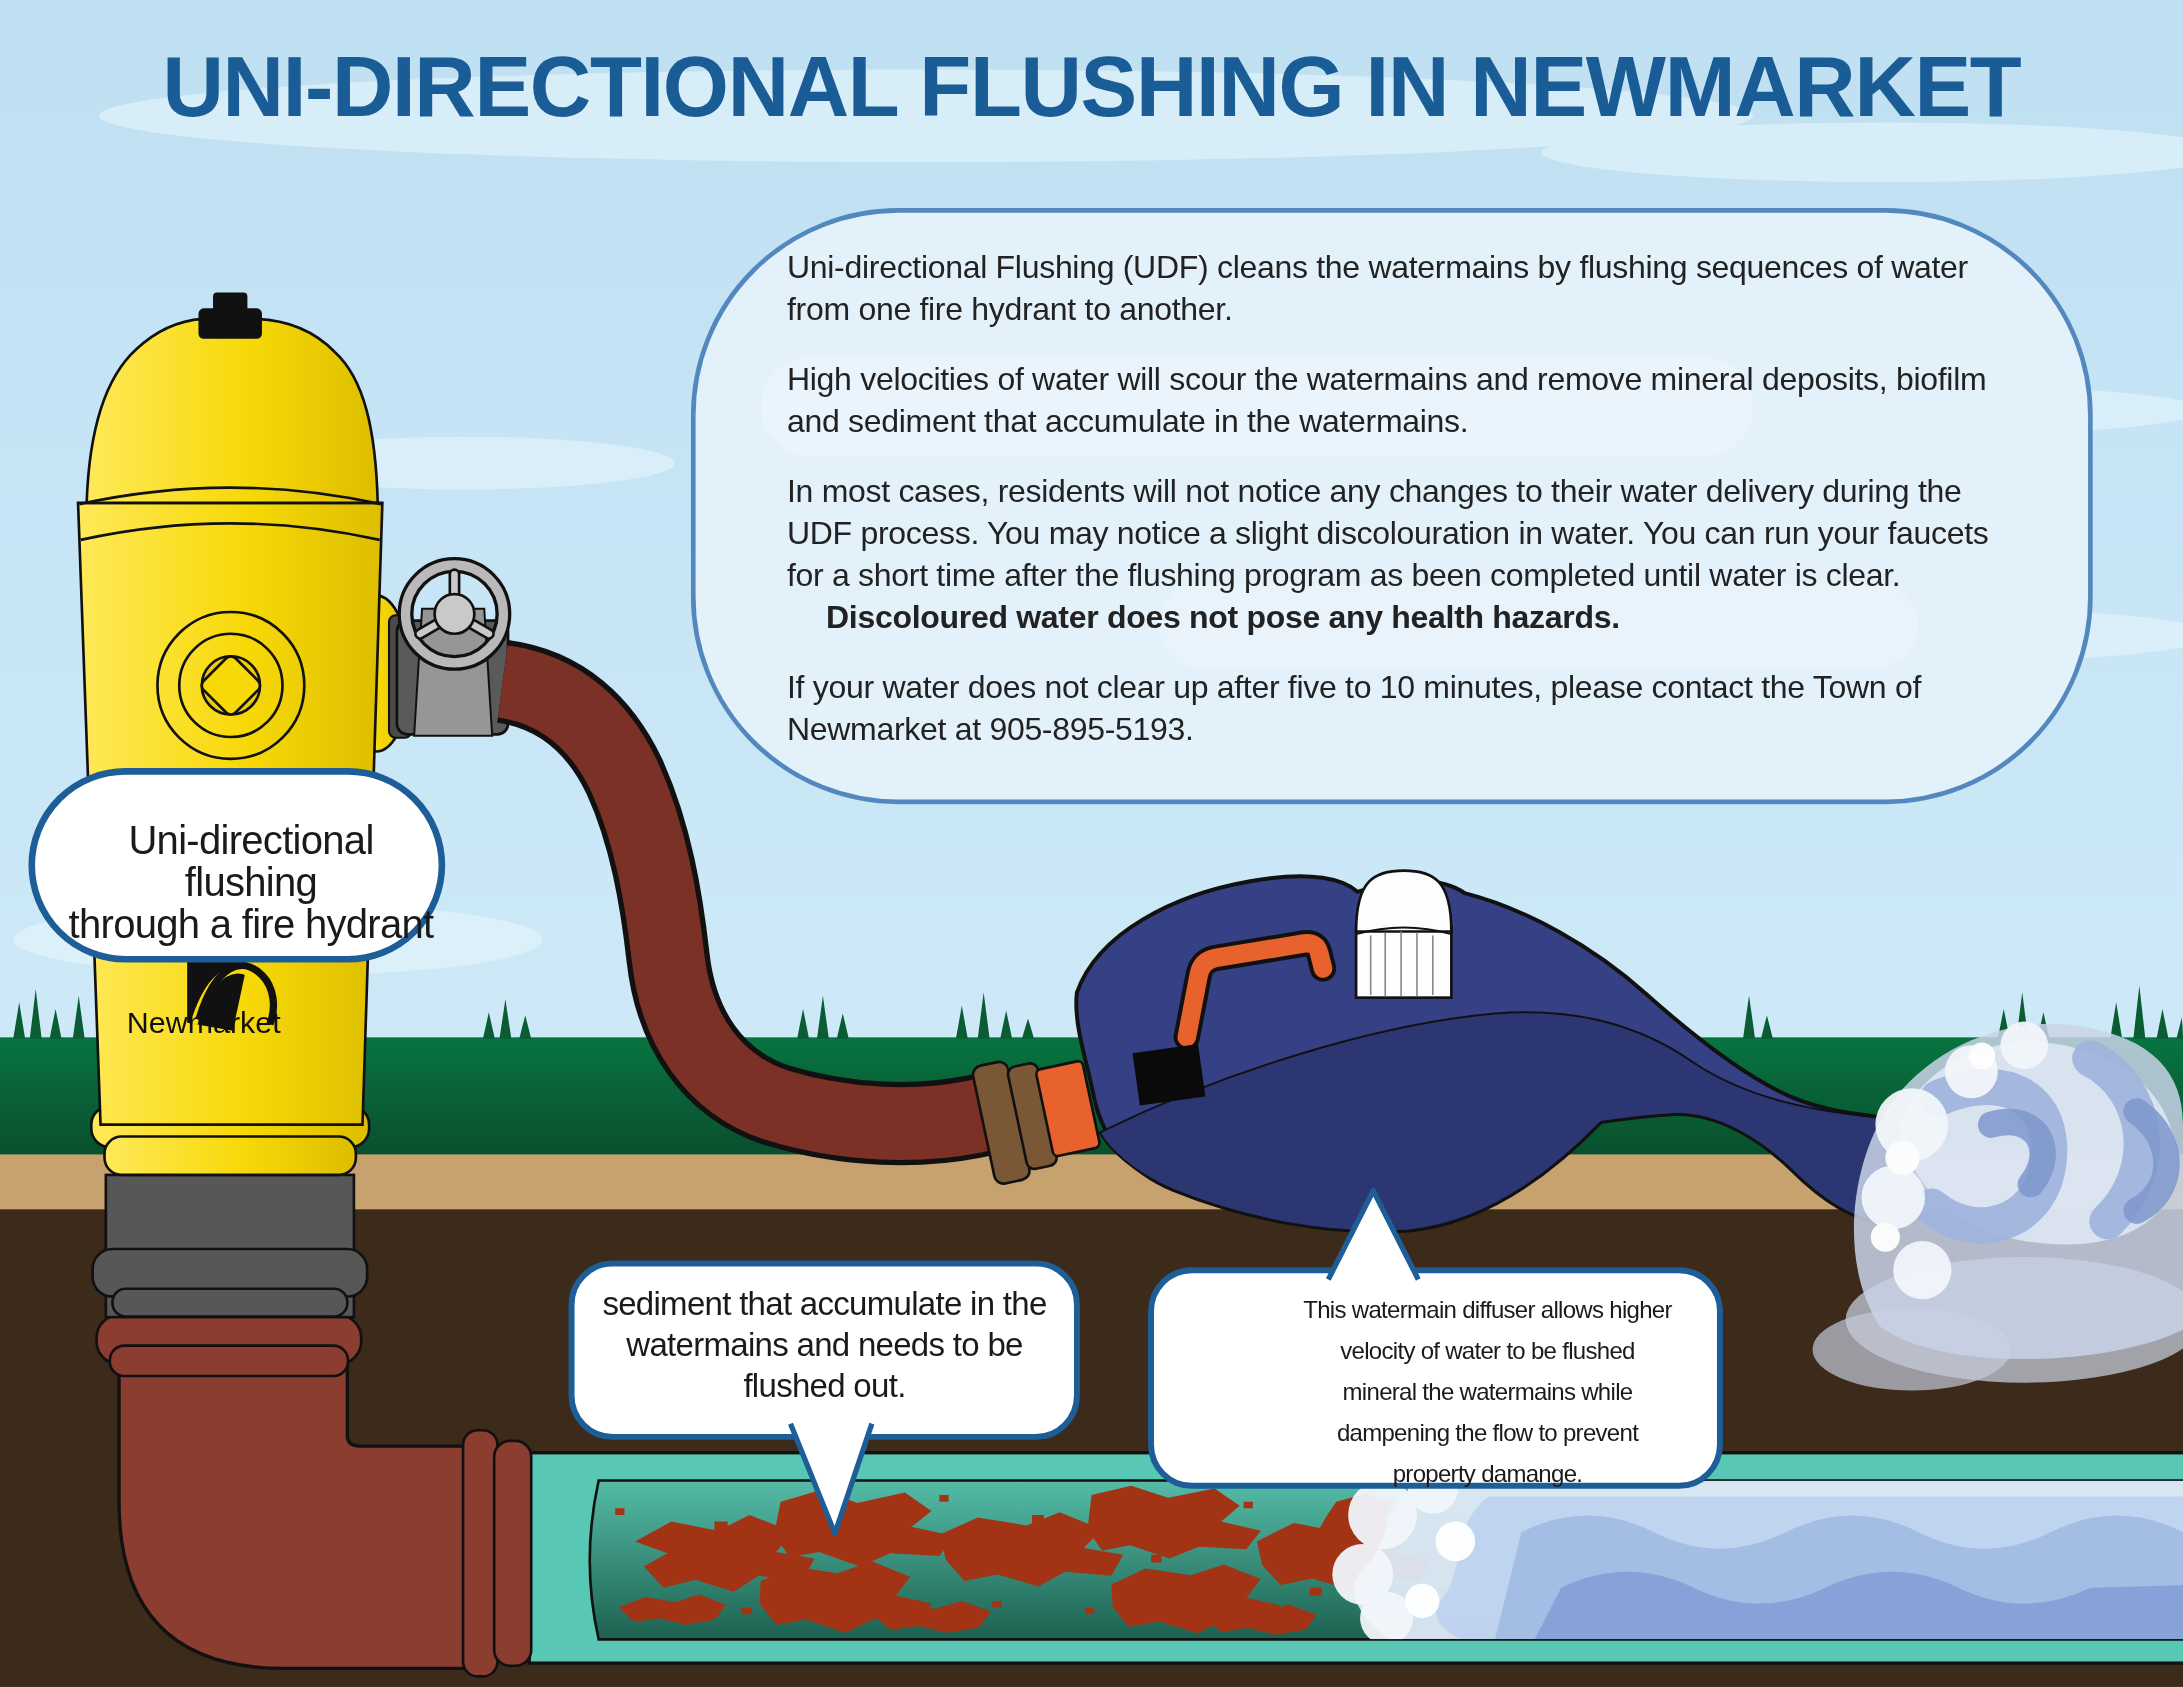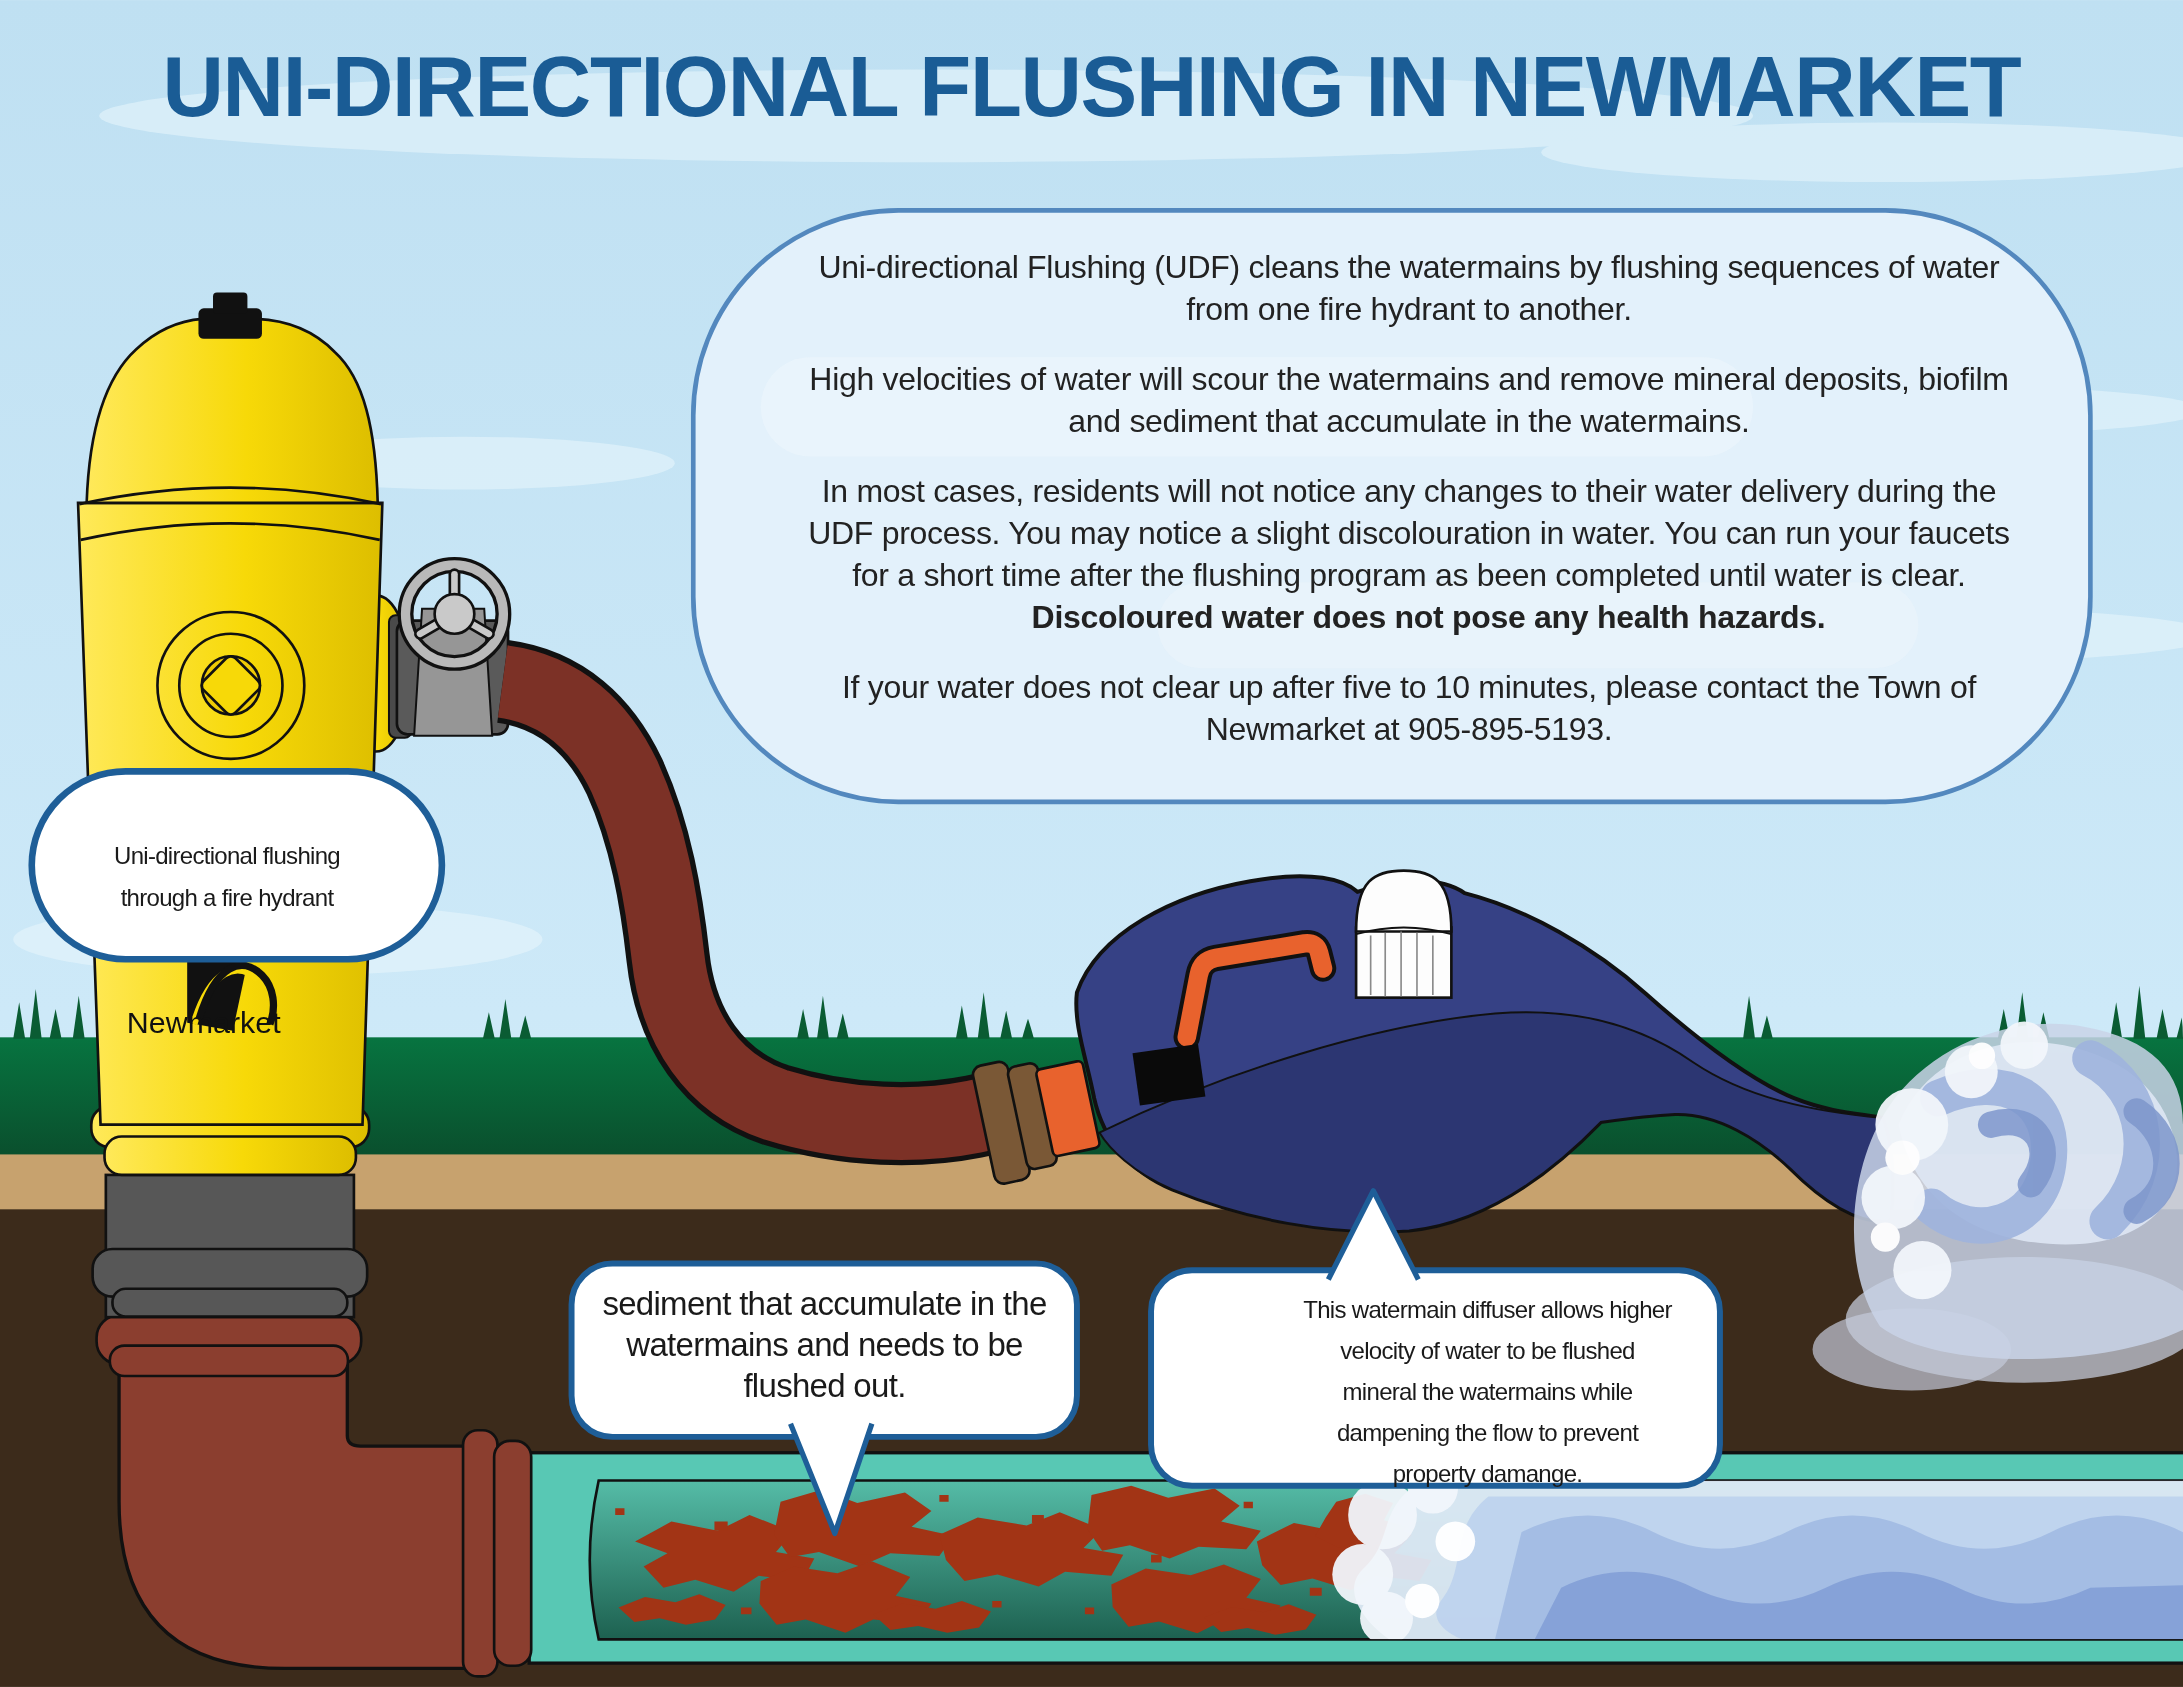--- a/index.html
+++ b/index.html
@@ -5,25 +5,25 @@
   html,body{margin:0;padding:0;background:#fff;}
   .stage{position:relative;width:2183px;height:1687px;overflow:hidden;
          font-family:"Liberation Sans", sans-serif;}
   .stage svg{position:absolute;left:0;top:0;}
   .txt{position:absolute;color:#1c1c1c;}
   #title{left:0;top:38px;width:2183px;text-align:center;
          font-size:85px;font-weight:900;letter-spacing:-1.3px;
          color:var(--title-blue,#1A5C95);}
   .bubble-copy{left:787px;top:246px;width:1244px;font-size:32px;line-height:42px;
                letter-spacing:-0.3px;color:#222;}
-  .bubble-copy p{margin:0 0 28px 0;text-align:center;}
+  .bubble-copy p{margin:0 0 28px 0;}
   .bubble-copy p:last-child{margin-bottom:12px;}
   .bold{font-weight:bold;margin-left:39px;}
   .callout-copy{text-align:center;letter-spacing:-0.7px;color:#1a1a1a;}
-  #hydrant-callout-copy{left:42px;top:819px;width:370px;font-size:24px;line-height:42px;margin-top:16px;}
+  #hydrant-callout-copy{left:66px;top:819px;width:370px;font-size:40px;line-height:42px;}
   #sediment-callout-copy{left:585px;top:1283px;width:479px;font-size:33px;line-height:41px;}
   #diffuser-callout-copy{left:1216px;top:1289px;width:543px;font-size:24px;line-height:41px;}
 </style>
 </head>
 <body>
 
 <div class="stage">
 
 <svg width="2183" height="1687" viewBox="0 0 3300 2550">
   <defs>

